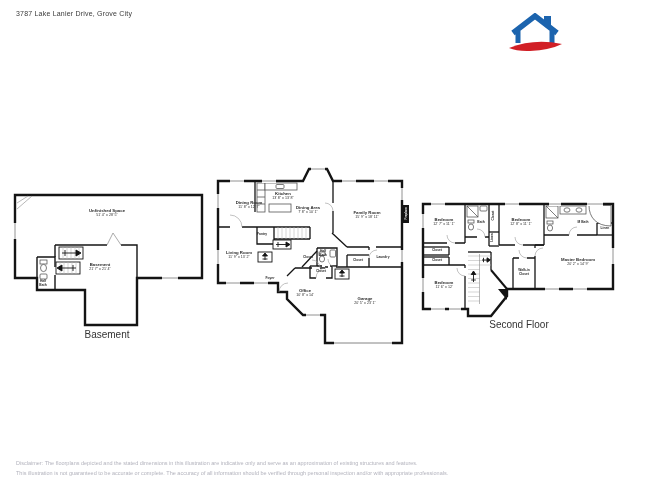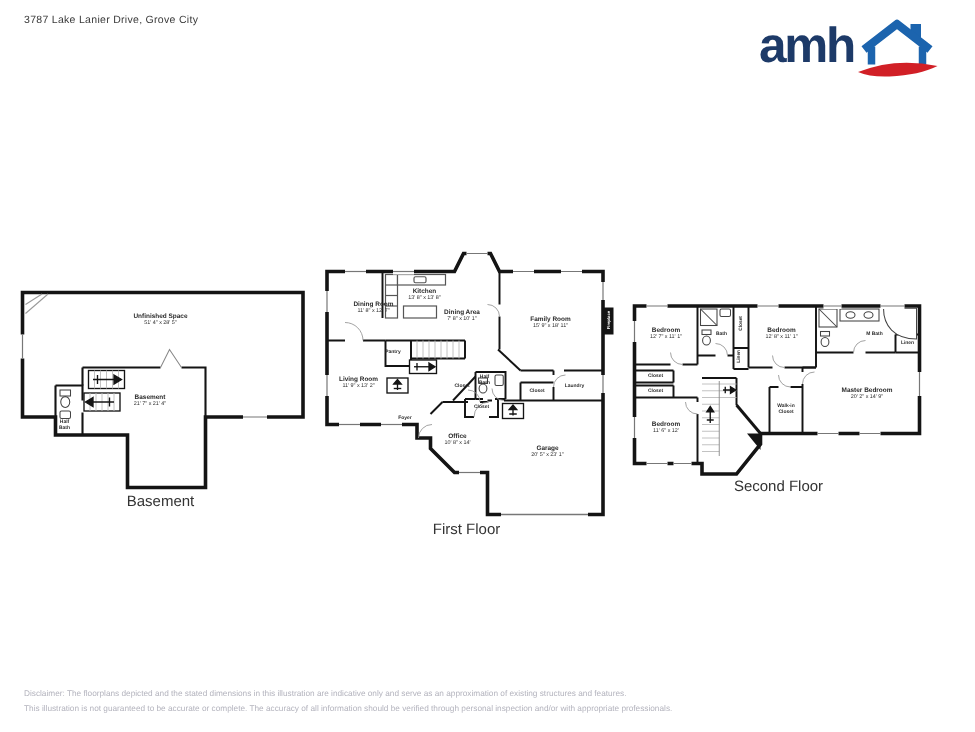--- a/index.html
+++ b/index.html
@@ -26,21 +26,20 @@
   .disclaimer{position:absolute;left:16px;top:458px;color:#b3b3bd;font-size:5.5px;line-height:10px;}
 </style>
 </head>
 <body>
 
 <div class="page">
 
   <div class="address">3787 Lake Lanier Drive, Grove City</div>
 
   <div class="logo">
-    <span class="logo-text">amh</span>
     <span class="logo-mark">
       <svg width="58" height="40" viewBox="0 0 58 40">
         <rect x="36" y="3" width="7" height="10" fill="#1c64ae"></rect>
         <path d="M5,20 L27,3 L49,20" fill="none" stroke="#1c64ae" stroke-width="5.5" stroke-linejoin="miter"></path>
         <path d="M10,18 V30 M44,18 V30" fill="none" stroke="#1c64ae" stroke-width="5"></path>
         <path d="M1,35 Q26,25 54,31 Q42,37 22,38 Q9,38.5 1,35 Z" fill="#d11f26"></path>
       </svg>
     </span>
   </div>
 
@@ -258,21 +257,20 @@
       <div class="rn">Closet</div>
     </div>
     <div class="room-label sm" style="left:152px;top:89px;width:30px;">
       <div class="rn">Laundry</div>
     </div>
     <div class="room-label" style="left:129px;top:130px;width:40px;">
       <div class="rn">Garage</div>
       <div class="rd">20' 5" x 23' 1"</div>
     </div>
     <div class="fp-label" style="left:180.5px;top:45.5px;width:18px;">Fireplace</div>
-    <div class="floor-label" style="left:30px;top:182px;width:130px;">First Floor</div>
   </div>
 
   <div class="floor" style="left:419px;top:190px;width:230px;height:145px;">
     <svg width="230" height="145" viewBox="0 0 230 145">
       <path d="M4,14 H194 V99 H88 V106 L72,126 H49 V119 H4 Z" fill="#fff" stroke="#141414" stroke-width="2.4"></path>
       <path d="M79,99 L88,99 L88,110 Z" fill="#141414"></path>
       <g stroke="#141414" stroke-width="1.3" fill="none">
         <path d="M46,14 V53"></path>
           <path d="M4,53 H28 M36,53 H46"></path>
         <path d="M46,47 H58 M66,47 H70"></path>

